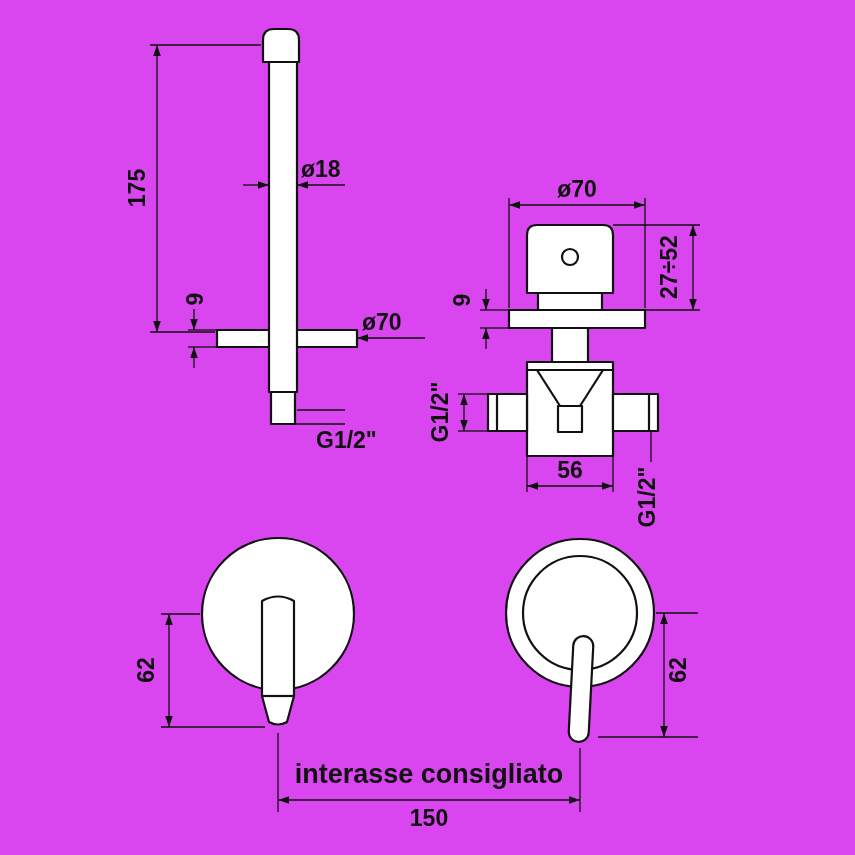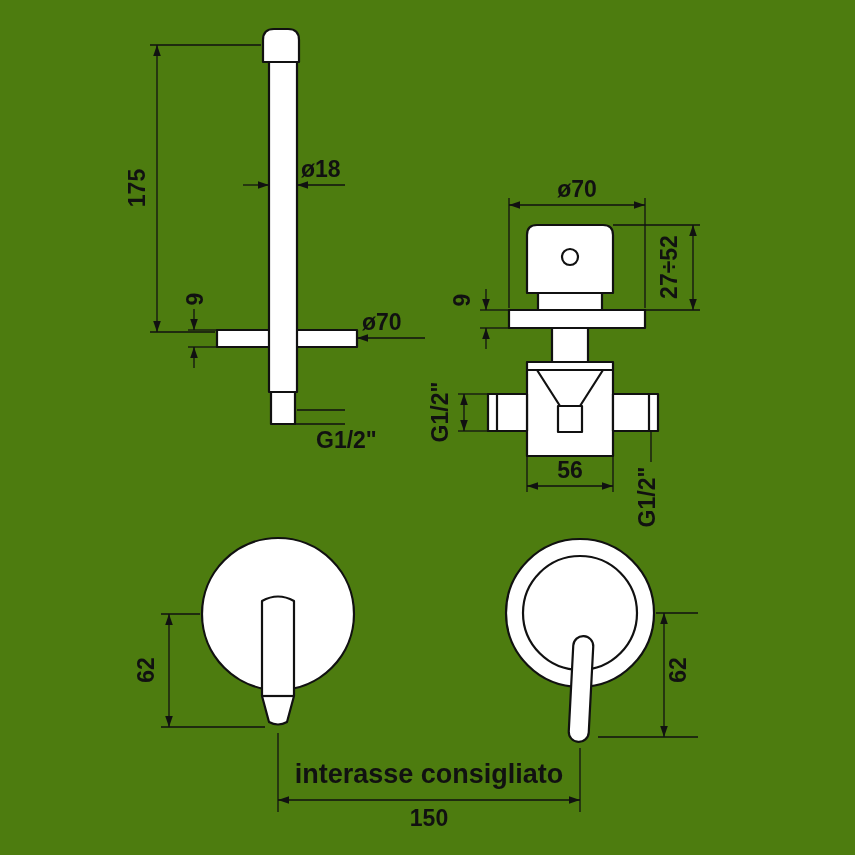--- a/index.html
+++ b/index.html
@@ -3,21 +3,21 @@
 <meta charset="utf-8">
 <style>
   html, body {
     margin: 0;
     padding: 0;
     background: #ffffff;
   }
   .canvas {
     width: 855px;
     height: 855px;
-    background: #4d7c0f;
+    background: #d946ef;
     position: relative;
     font-family: "Liberation Sans", sans-serif;
   }
   svg {
     display: block;
   }
   svg text {
     font-family: "Liberation Sans", sans-serif;
     fill: #111111;
     font-weight: 600;

